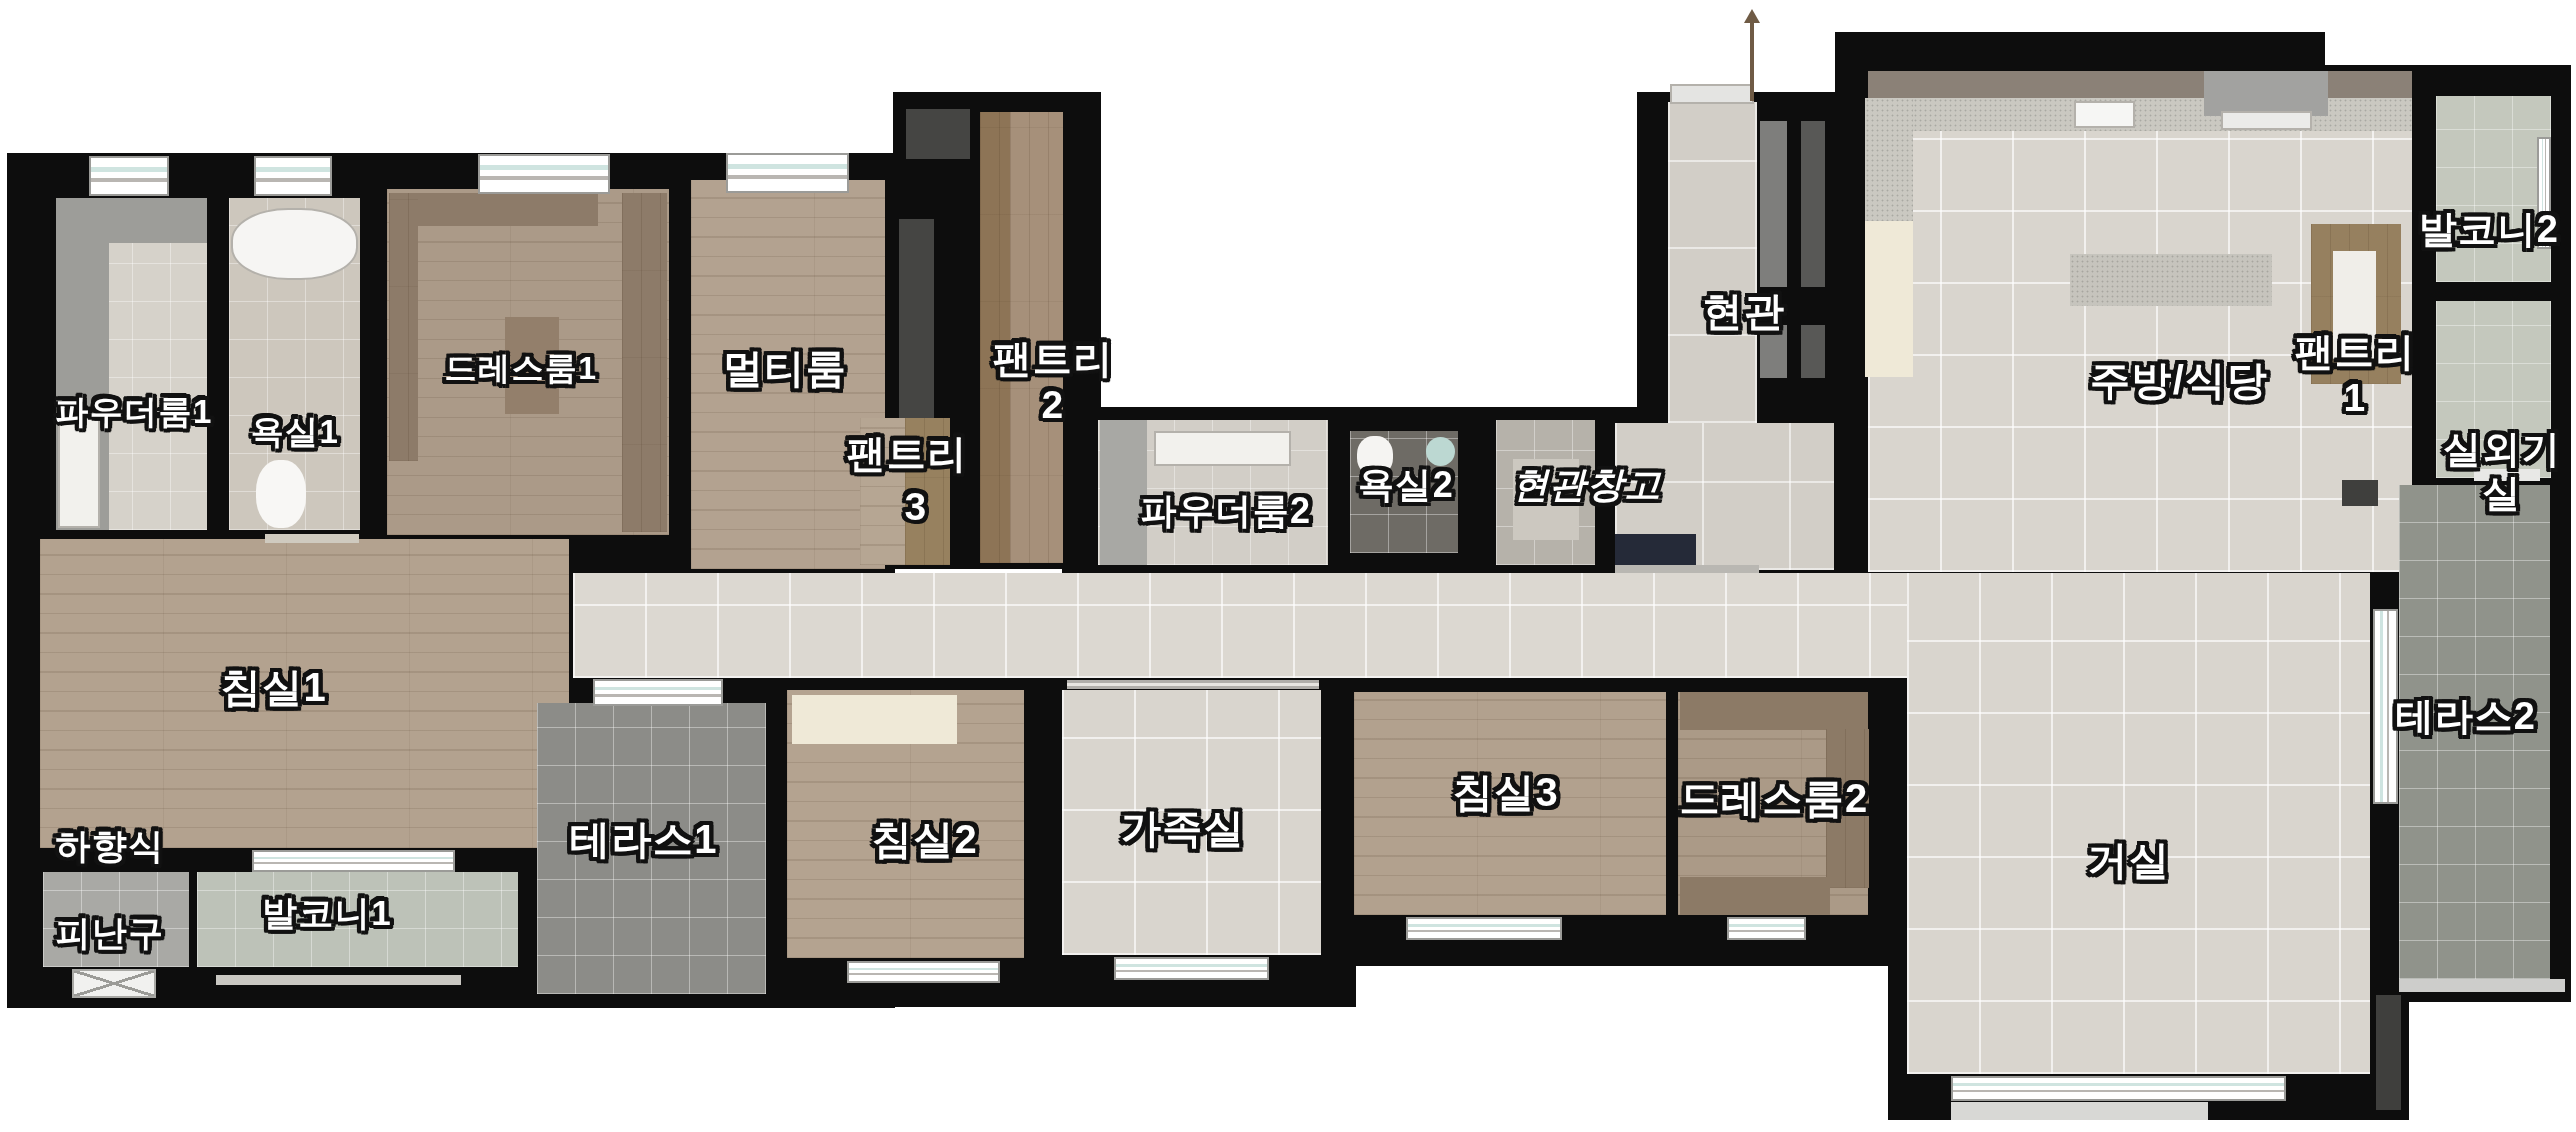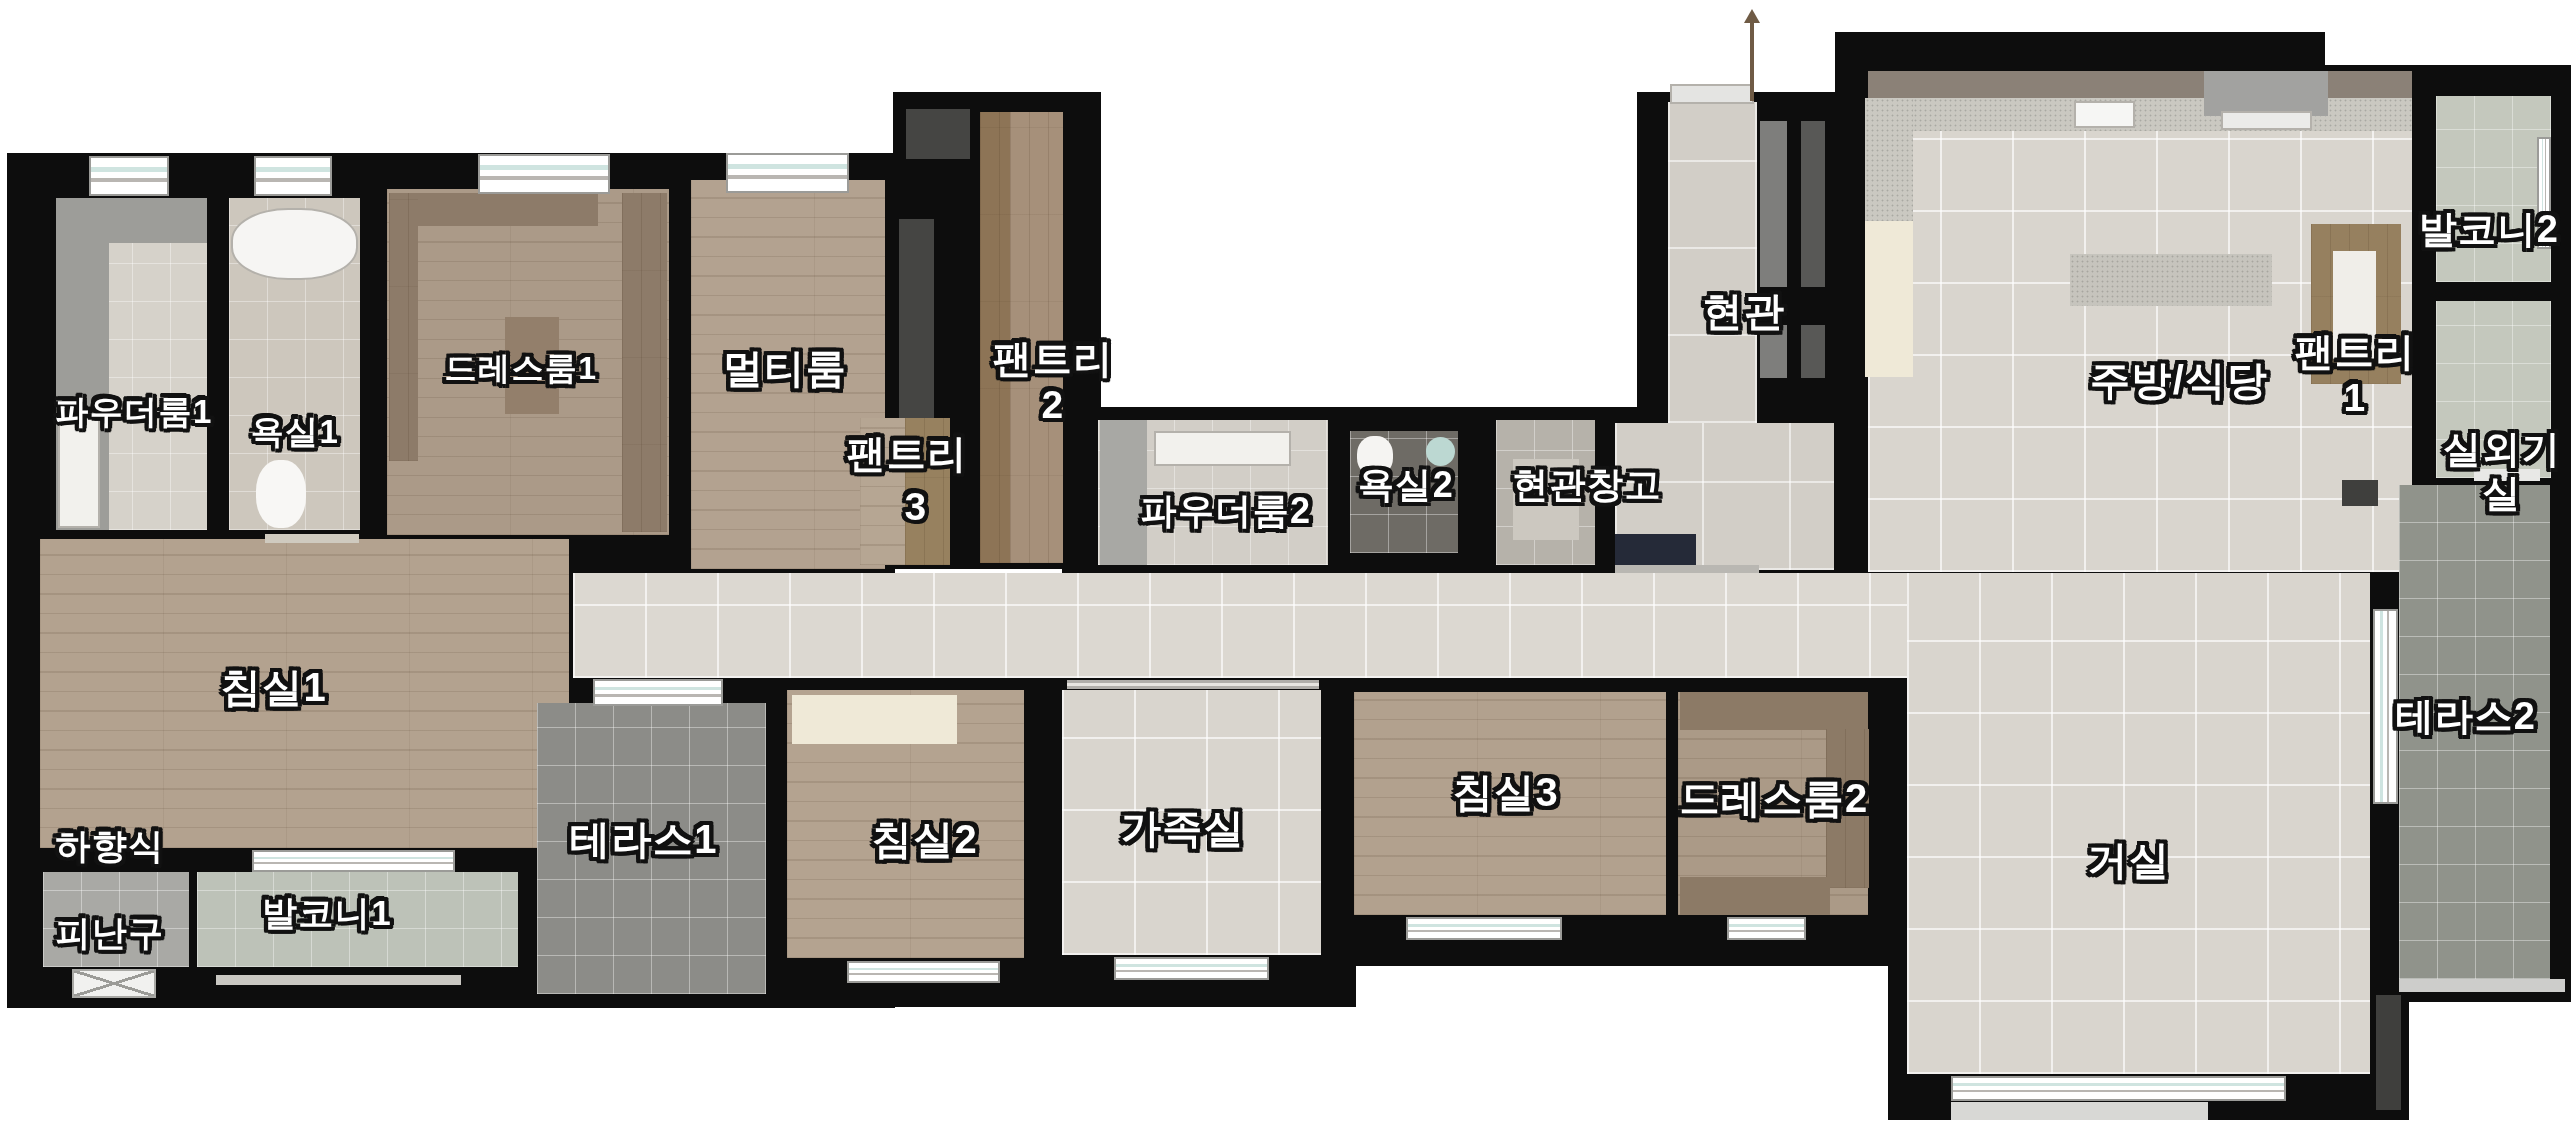--- a/index.html
+++ b/index.html
@@ -151,21 +151,21 @@
     <div class="room-label" style="left: 134px; top: 411px; font-size: 33px;">파우더룸1</div>
     <div class="room-label" style="left: 295px; top: 411px; font-size: 33px; margin-top: 20px;">욕실1</div>
     <div class="room-label" style="left: 521px; top: 368px; font-size: 32px;">드레스룸1</div>
     <div class="room-label" style="left: 785px; top: 368px; font-size: 40px;">멀티룸</div>
     <div class="room-label" style="left: 1053px; top: 358px; font-size: 39px;">팬트리</div>
     <div class="room-label" style="left: 1053px; top: 404px; font-size: 39px;">2</div>
     <div class="room-label" style="left: 907px; top: 453px; font-size: 39px;">팬트리</div>
     <div class="room-label" style="left: 916px; top: 506px; font-size: 39px;">3</div>
     <div class="room-label" style="left: 1226px; top: 511px; font-size: 36px;">파우더룸2</div>
     <div class="room-label" style="left: 1406px; top: 485px; font-size: 36px;">욕실2</div>
-    <div class="room-label" style="left: 1587px; top: 485px; font-size: 36px;">현관창고</div>
+    <div class="room-label" style="left: 1587px; top: 485px; font-size: 36px; font-style: italic;">현관창고</div>
     <div class="room-label" style="left: 1744px; top: 311px; font-size: 40px;">현관</div>
     <div class="room-label" style="left: 2179px; top: 380px; font-size: 40px;">주방/식당</div>
     <div class="room-label" style="left: 2355px; top: 351px; font-size: 39px;">팬트리</div>
     <div class="room-label" style="left: 2355px; top: 397px; font-size: 39px;">1</div>
     <div class="room-label" style="left: 2489px; top: 229px; font-size: 38px;">발코니2</div>
     <div class="room-label" style="left: 2502px; top: 449px; font-size: 38px;">실외기</div>
     <div class="room-label" style="left: 2502px; top: 493px; font-size: 38px;">실</div>
     <div class="room-label" style="left: 274px; top: 687px; font-size: 40px;">침실1</div>
     <div class="room-label" style="left: 644px; top: 839px; font-size: 40px;">테라스1</div>
     <div class="room-label" style="left: 925px; top: 839px; font-size: 40px;">침실2</div>

